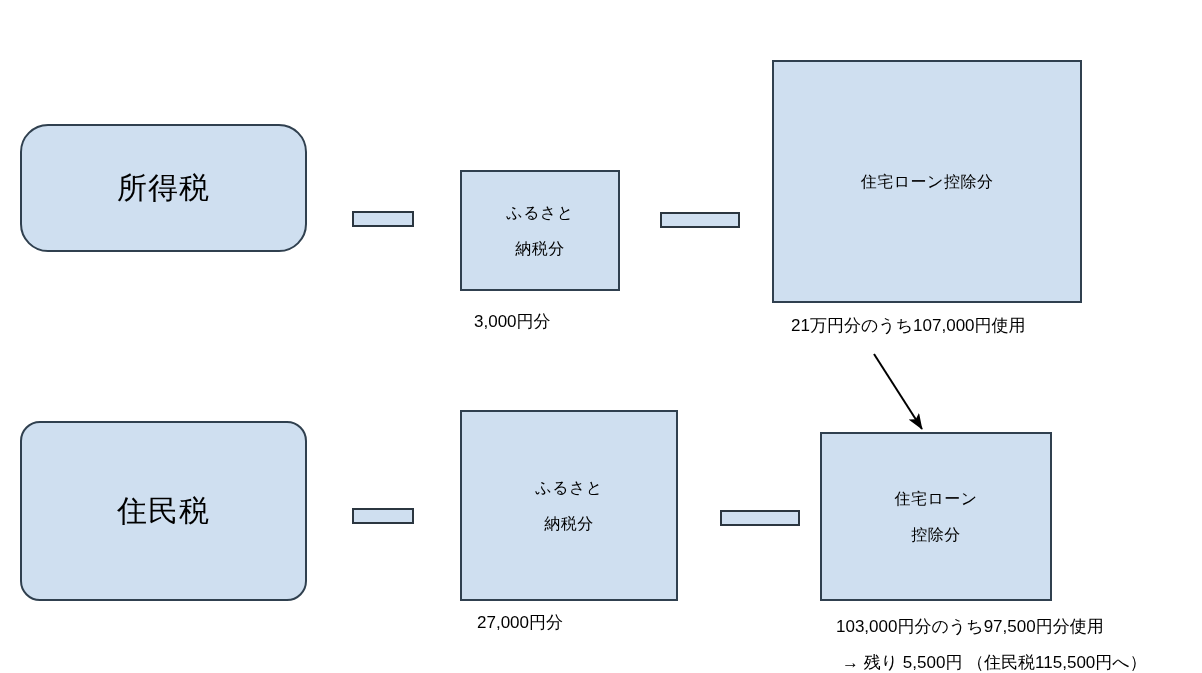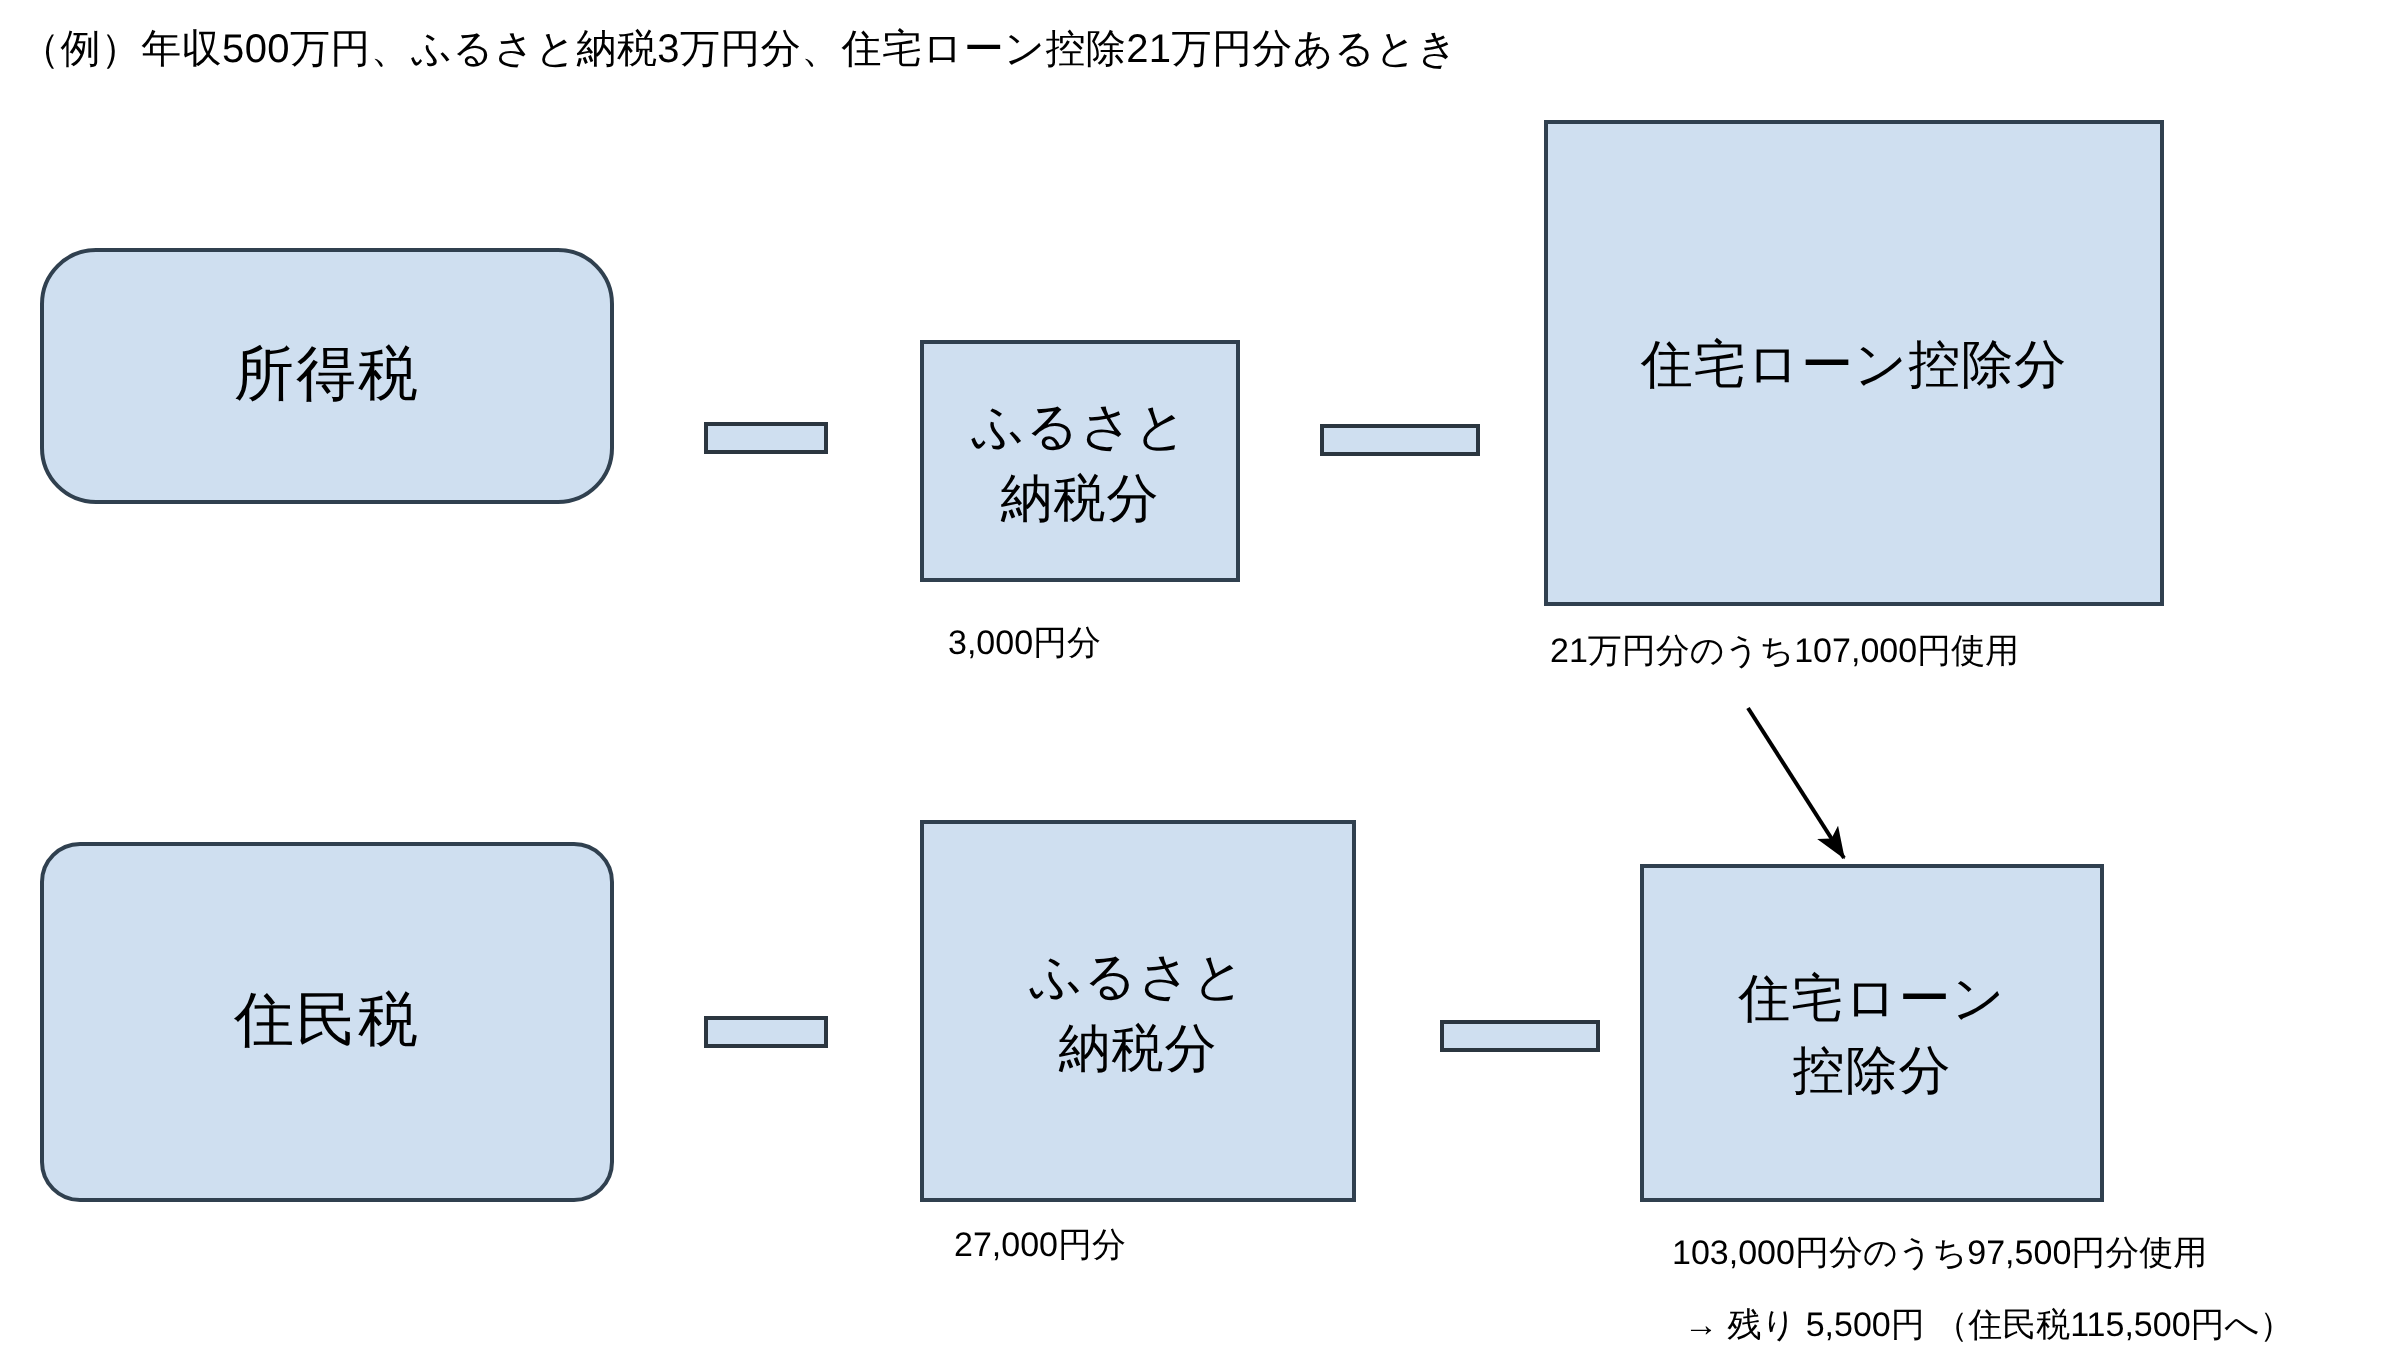--- a/index.html
+++ b/index.html
@@ -56,21 +56,21 @@
     top: 50%;
     transform: translateY(-50%);
     text-align: center;
     font-size: 30px;
     line-height: 40px;
     letter-spacing: 1px;
     color: #000;
     pointer-events: none;
   }
   .shape-label.small {
-    font-size: 26px;
+    font-size: 16px;
     line-height: 36px;
     letter-spacing: 0.5px;
   }
   .shape-label .ln {
     display: block;
   }
 
   
   .minus {
     position: absolute;
@@ -102,21 +102,20 @@
     width: 1202px;
     height: 673px;
     pointer-events: none;
   }
 </style>
 </head>
 <body>
 
 <div id="canvas">
 
-  <div class="title">（例）年収500万円、ふるさと納税3万円分、住宅ローン控除21万円分あるとき</div>
 
   <div class="shape rounded" style="left:20px; top:124px; width:287px; height:128px;">
     <div class="shape-label">所得税</div>
   </div>
 
   <div class="minus" style="left:352px; top:211px; width:62px; height:16px;"></div>
 
   <div class="shape" style="left:460px; top:170px; width:160px; height:121px;">
     <div class="shape-label small">
       <span class="ln">ふるさと</span>
@@ -125,21 +124,21 @@
   </div>
   <div class="caption" style="left:474px; top:310px;">3,000円分</div>
 
   <div class="minus" style="left:660px; top:212px; width:80px; height:16px;"></div>
 
   <div class="shape" style="left:772px; top:60px; width:310px; height:243px;">
     <div class="shape-label small">
       <span class="ln">住宅ローン控除分</span>
     </div>
   </div>
-  <div class="caption l2" style="left:775px; top:308px;">
+  <div class="caption l2" style="left:791px; top:308px;">
     <span class="ln">21万円分のうち107,000円使用</span>
   </div>
 
   <div class="shape rounded" style="left:20px; top:421px; width:287px; height:180px;border-radius:20px;">
     <div class="shape-label">住民税</div>
   </div>
 
   <div class="minus" style="left:352px; top:508px; width:62px; height:16px;"></div>
 
   <div class="shape" style="left:460px; top:410px; width:218px; height:191px;">

